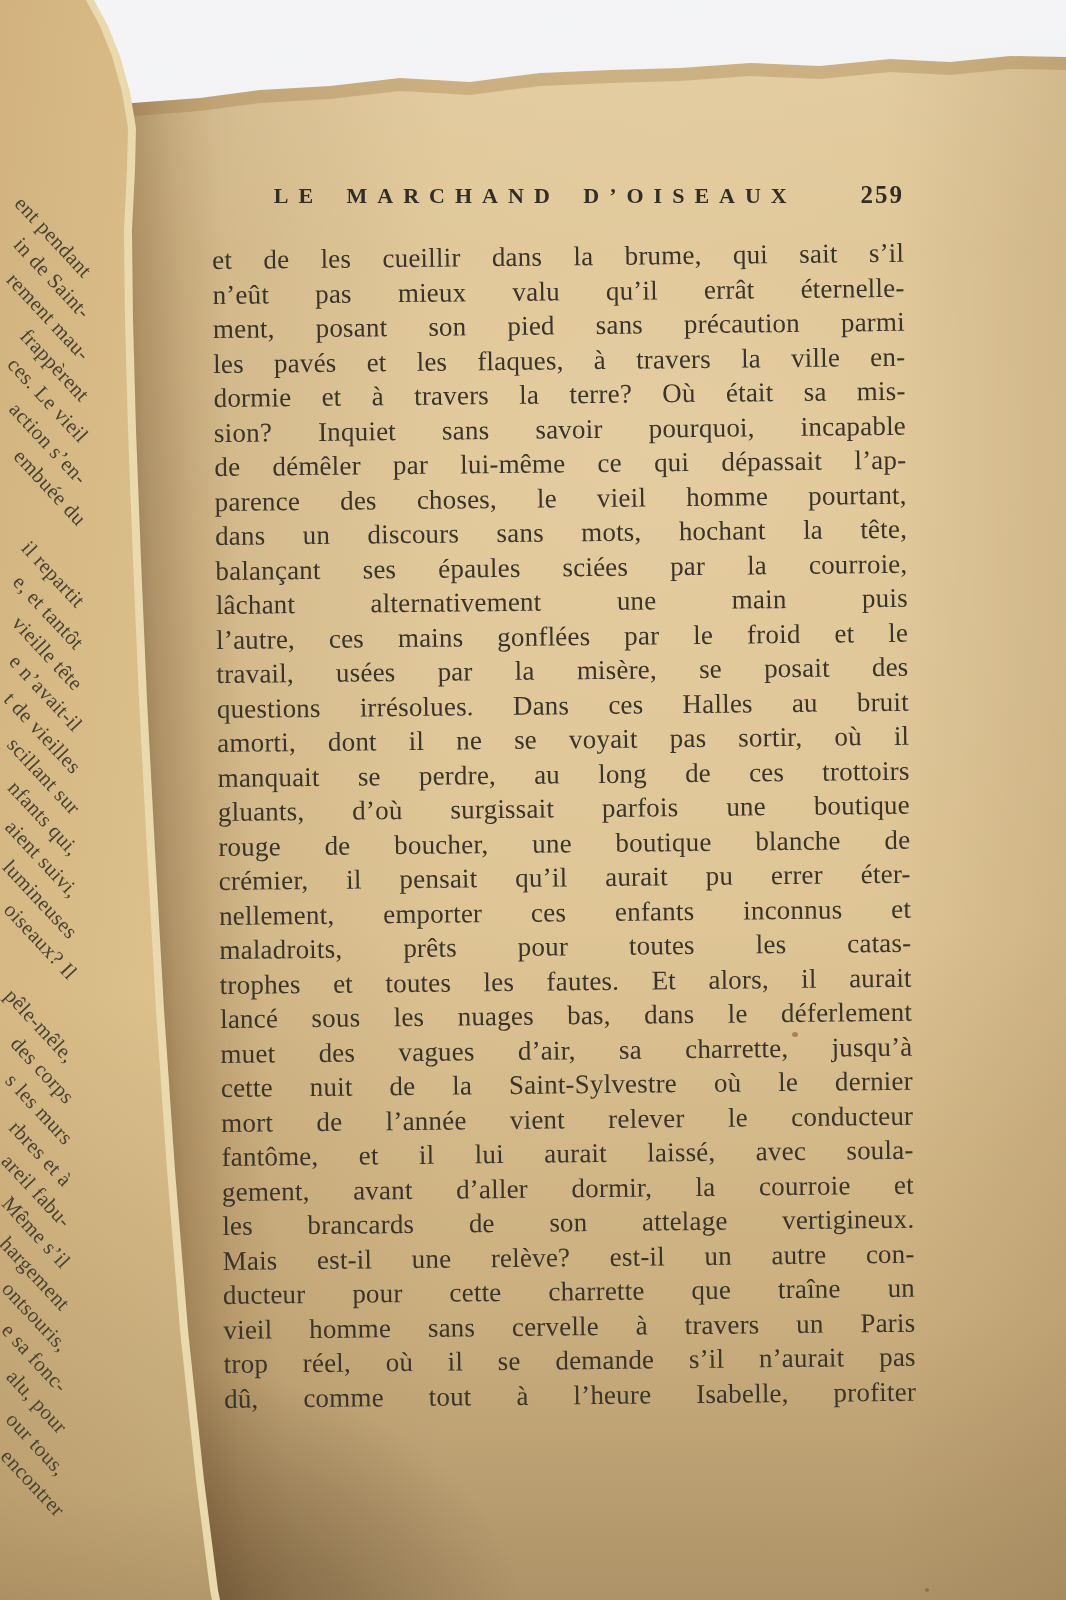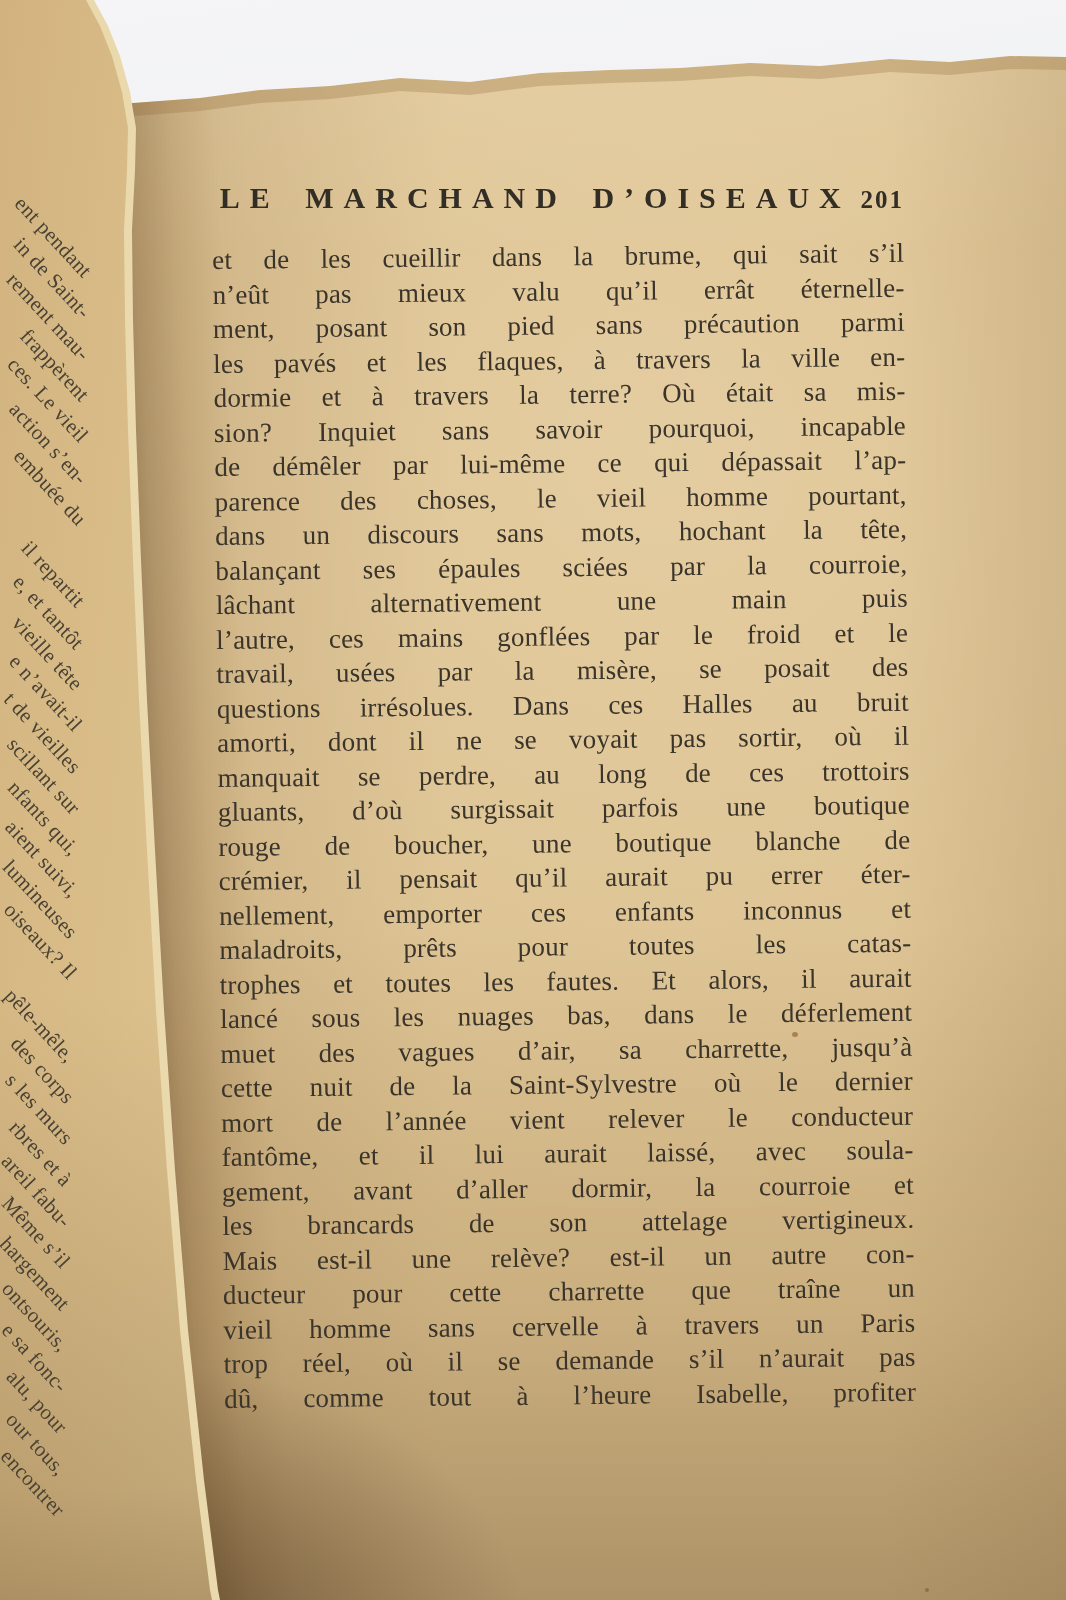--- a/index.html
+++ b/index.html
@@ -48,21 +48,21 @@
   }
   .speck1{position:absolute;left:792px;top:1032px;width:6px;height:5px;border-radius:50%;background:#a2703d;opacity:.8;}
   .speck2{position:absolute;left:925px;top:1588px;width:4px;height:4px;border-radius:50%;background:#7c5a34;opacity:.6;}
   
   .header{
     position:absolute;left:210px;top:181px;width:694px;
     display:flex;align-items:baseline;
     color:var(--header-ink,#322d25);
   }
   .running-title{
-    flex:1;text-align:center;font-weight:700;font-size:30px;
+    flex:1;text-align:center;font-weight:700;font-size:22px;
     letter-spacing:10px;word-spacing:8px;white-space:nowrap;
   }
   .page-number{font-weight:700;font-size:25px;letter-spacing:2px;}
   .body-text{
     position:absolute;left:212px;top:243px;width:692px;
     color:var(--ink,#3a342a);
     transform:rotate(-0.6deg);transform-origin:0 0;
   }
   .body-text .line{
     height:34.5px;line-height:34.5px;font-size:27px;
@@ -113,21 +113,21 @@
     <div class="shade-vert"></div>
     <div class="shade-horiz"></div>
     <div class="top-edge-shade"></div>
     <div class="gutter-shadow"></div>
     <div class="gutter-bottom"></div>
     <div class="speck1"></div>
     <div class="speck2"></div>
 
     <div class="header">
       <span class="running-title">LE MARCHAND D’OISEAUX</span>
-      <span class="page-number">201</span>
+      <span class="page-number">259</span>
     </div>
 
     <div class="body-text">
         <div class="line">et de les cueillir dans la brume, qui sait s’il</div>
         <div class="line">n’eût pas mieux valu qu’il errât éternelle-</div>
         <div class="line">ment, posant son pied sans précaution parmi</div>
         <div class="line">les pavés et les flaques, à travers la ville en-</div>
         <div class="line">dormie et à travers la terre? Où était sa mis-</div>
         <div class="line">sion? Inquiet sans savoir pourquoi, incapable</div>
         <div class="line">de démêler par lui-même ce qui dépassait l’ap-</div>

